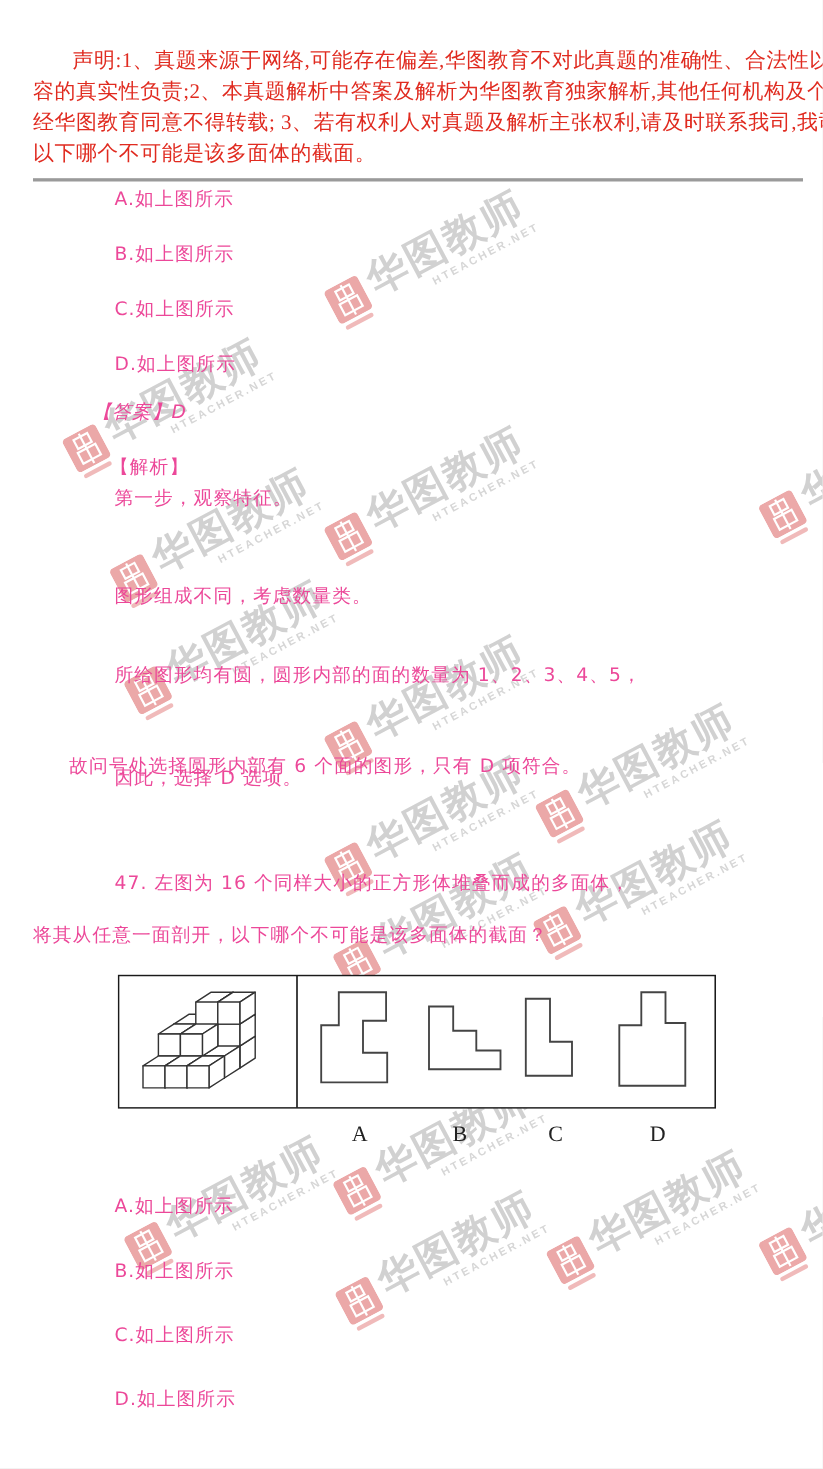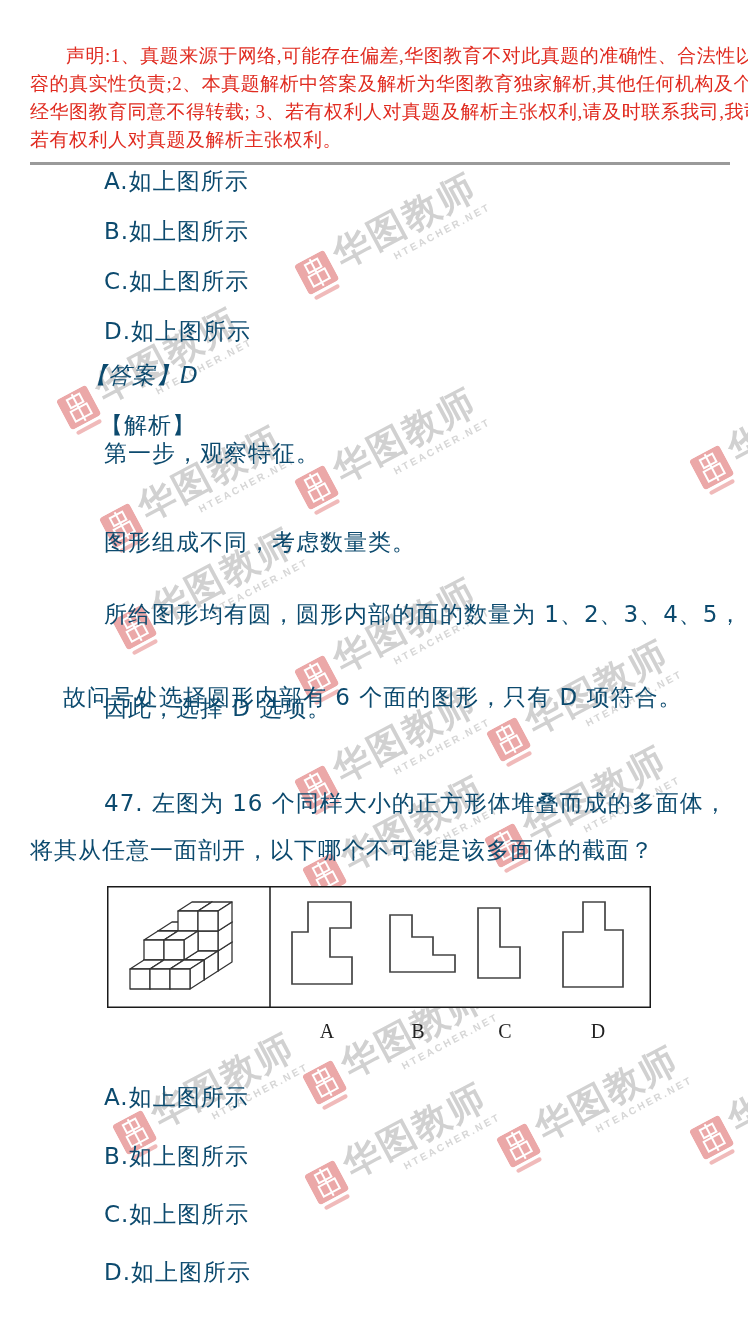--- a/index.html
+++ b/index.html
@@ -41,21 +41,21 @@
     font-family:"Liberation Serif", serif;
     font-size:19px;line-height:22px;
     color:#e02b20;letter-spacing:.5px;
   }
   .disclaimer-bold{font-weight:400;}
   .rule{
     position:absolute;z-index:2;left:30px;top:154px;width:700px;height:3px;
     background:#9a9a9a;border:0;
   }
   .opt, .para{
-    font-size:23px;line-height:26px;letter-spacing:1px;color:#0c4a6e;
+    font-size:17px;line-height:26px;letter-spacing:1px;color:#ec4899;
   }
   .fig-label{
     position:absolute;z-index:3;
     font-family:"Liberation Serif", serif;
     font-size:20px;color:#222;width:40px;text-align:center;
   }
   #figure-svg{position:absolute;left:107px;top:886px;z-index:2;}
 </style>
 </head>
 <body>
@@ -316,21 +316,21 @@
       <div class="wm-textwrap">
         <div class="wm-cn">华图教师</div>
         <div class="wm-en">HTEACHER.NET</div>
       </div>
     </div>
   </div>
 
   <div class="txt disclaimer-line" style="top:45px;left:66px;"><span class="disclaimer-bold">声明:</span><span>1、真题来源于网络,可能存在偏差,华图教育不对此真题的准确性、合法性以及内</span></div>
   <div class="txt disclaimer-line" style="top:73px;">容的真实性负责;2、本真题解析中答案及解析为华图教育独家解析,其他任何机构及个人未</div>
   <div class="txt disclaimer-line" style="top:101px;">经华图教育同意不得转载; 3、若有权利人对真题及解析主张权利,请及时联系我司,我司将</div>
-  <div class="txt disclaimer-line" style="top:129px;">若有权利人对真题及解析主张权利。</div>
+  <div class="txt disclaimer-line" style="top:129px;">以下哪个不可能是该多面体的截面。</div>
 
   <hr class="rule">
 
   <div class="txt opt" style="left:104px;top:168px;">A.如上图所示</div>
   <div class="txt opt" style="left:104px;top:218px;">B.如上图所示</div>
   <div class="txt opt" style="left:104px;top:268px;">C.如上图所示</div>
   <div class="txt opt" style="left:104px;top:318px;">D.如上图所示</div>
 
   <div class="txt para" style="left:84px;top:362px;font-style:italic;">【答案】D</div>
   <div class="txt para" style="left:100px;top:412px;">【解析】</div>

